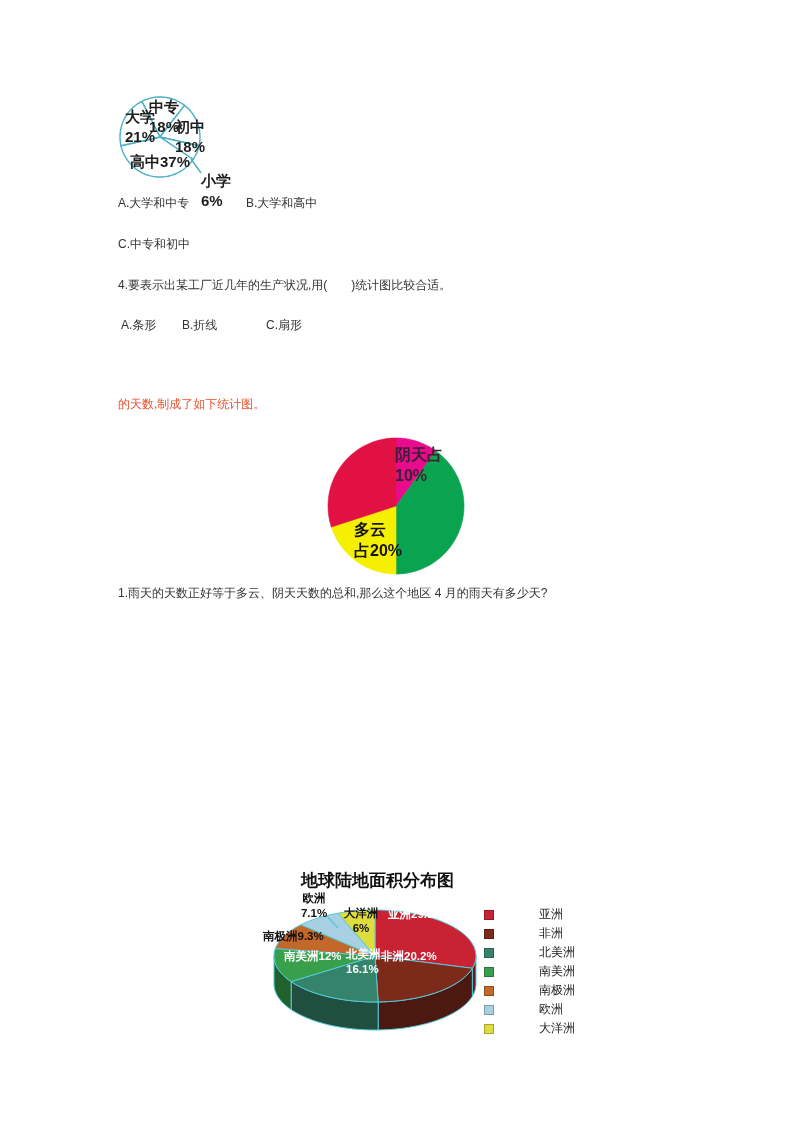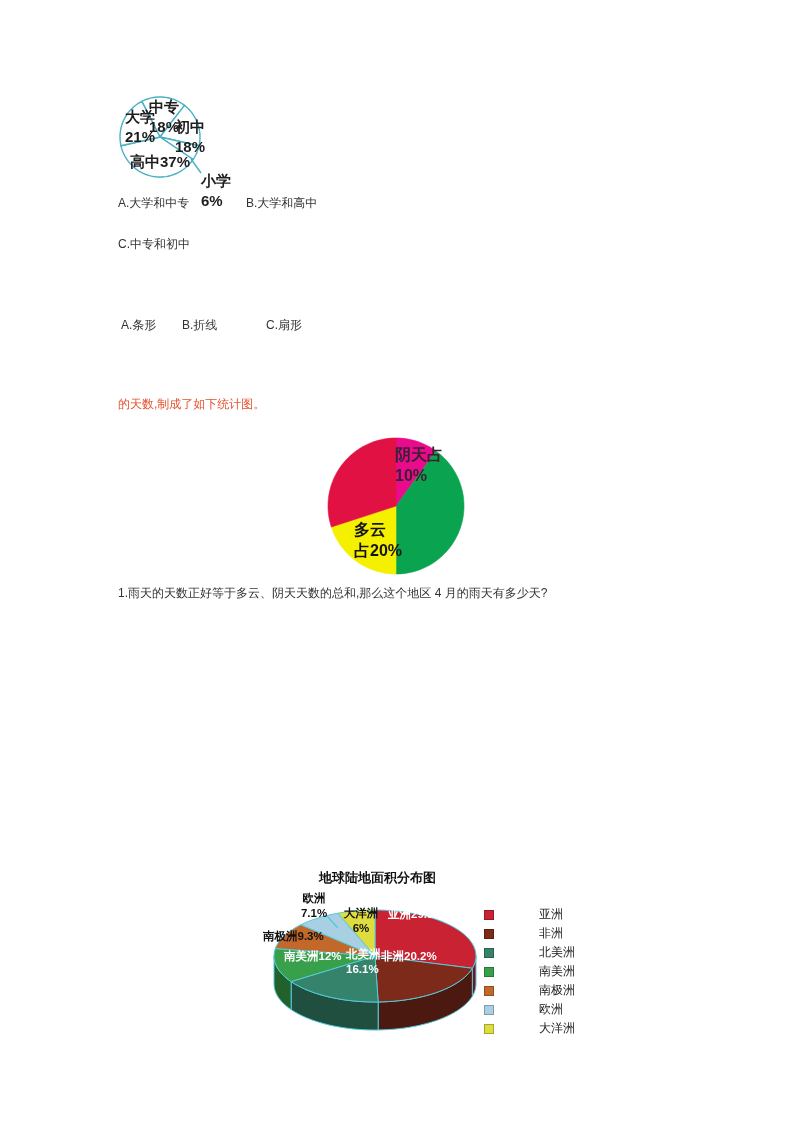--- a/index.html
+++ b/index.html
@@ -8,21 +8,21 @@
   .t{position:absolute;font-size:12px;color:#333;white-space:nowrap;}
   .orange{color:#e6512e;}
   .chart{position:absolute;}
   .clabel{position:absolute;font-size:15px;font-weight:700;color:#1d1d1d;line-height:1.3;}
   .pre{white-space:pre-line;}
   .center{text-align:center;}
   .wlabel{font-size:16px;font-weight:600;}
   .contlabel{font-size:11.5px;font-weight:600;}
   .white{color:#ffffff;}
   .ctitle{position:absolute;top:3px;left:0;width:225px;text-align:center;
-          font-size:13px;font-weight:bold;color:#111;}
+          font-size:17px;font-weight:bold;color:#111;}
   .legend{position:absolute;left:484px;top:905px;}
   .lrow{display:flex;align-items:center;height:19px;}
   .sw{display:inline-block;width:8px;height:8px;margin-right:5px;border:1px solid rgba(0,0,0,.25);}
   .ltxt{font-size:12px;color:#222;margin-left:40px;}
   svg{position:absolute;left:0;top:0;overflow:visible;}
 </style>
 </head>
 <body>
 
 <div class="page">
@@ -44,20 +44,21 @@
     <div class="clabel pre center" style="left:72px;top:38px;width:40px">初中
 18%</div>
     <div class="clabel" style="left:32px;top:73px">高中37%</div>
     <div class="clabel" style="left:103px;top:92px">小学6%</div>
   </div>
 
   <span class="t" style="left:118px;top:195px">A.大学和中专</span>
   <span class="t" style="left:246px;top:195px">B.大学和高中</span>
   <span class="t" style="left:118px;top:236px">C.中专和初中</span>
 
+  <span class="t" style="left:118px;top:277px">4.要表示出某工厂近几年的生产状况,用(　　)统计图比较合适。</span>
   <span class="t" style="left:121px;top:317px">A.条形</span>
   <span class="t" style="left:182px;top:317px">B.折线</span>
   <span class="t" style="left:266px;top:317px">C.扇形</span>
 
   <span class="t orange" style="left:118px;top:396px">的天数,制成了如下统计图。</span>
 
   <div class="chart" style="left:318px;top:432px;width:160px;height:150px">
     <svg id="weather-svg" width="160" height="150">
         <path d="M78.00 74.00 L 78.00 6.00 L 81.56 6.09 L 85.11 6.37 L 88.64 6.84 L 92.14 7.49 L 95.60 8.32 L 99.01 9.33 L 102.37 10.52 L 105.66 11.88 L 108.87 13.41 L 112.00 15.11 L 115.04 16.97 L 117.97 18.99 Z" fill="#ea0b8d" stroke="#ea0b8d" stroke-width="0.6" stroke-linejoin="round"></path>
         <path d="M78.00 74.00 L 117.97 18.99 L 120.79 21.15 L 123.50 23.47 L 126.08 25.92 L 128.53 28.50 L 130.85 31.21 L 133.01 34.03 L 135.03 36.96 L 136.89 40.00 L 138.59 43.13 L 140.12 46.34 L 141.48 49.63 L 142.67 52.99 L 143.68 56.40 L 144.51 59.86 L 145.16 63.36 L 145.63 66.89 L 145.91 70.44 L 146.00 74.00 L 145.91 77.56 L 145.63 81.11 L 145.16 84.64 L 144.51 88.14 L 143.68 91.60 L 142.67 95.01 L 141.48 98.37 L 140.12 101.66 L 138.59 104.87 L 136.89 108.00 L 135.03 111.04 L 133.01 113.97 L 130.85 116.79 L 128.53 119.50 L 126.08 122.08 L 123.50 124.53 L 120.79 126.85 L 117.97 129.01 L 115.04 131.03 L 112.00 132.89 L 108.87 134.59 L 105.66 136.12 L 102.37 137.48 L 99.01 138.67 L 95.60 139.68 L 92.14 140.51 L 88.64 141.16 L 85.11 141.63 L 81.56 141.91 L 78.00 142.00 Z" fill="#0aa34f" stroke="#0aa34f" stroke-width="0.6" stroke-linejoin="round"></path>

